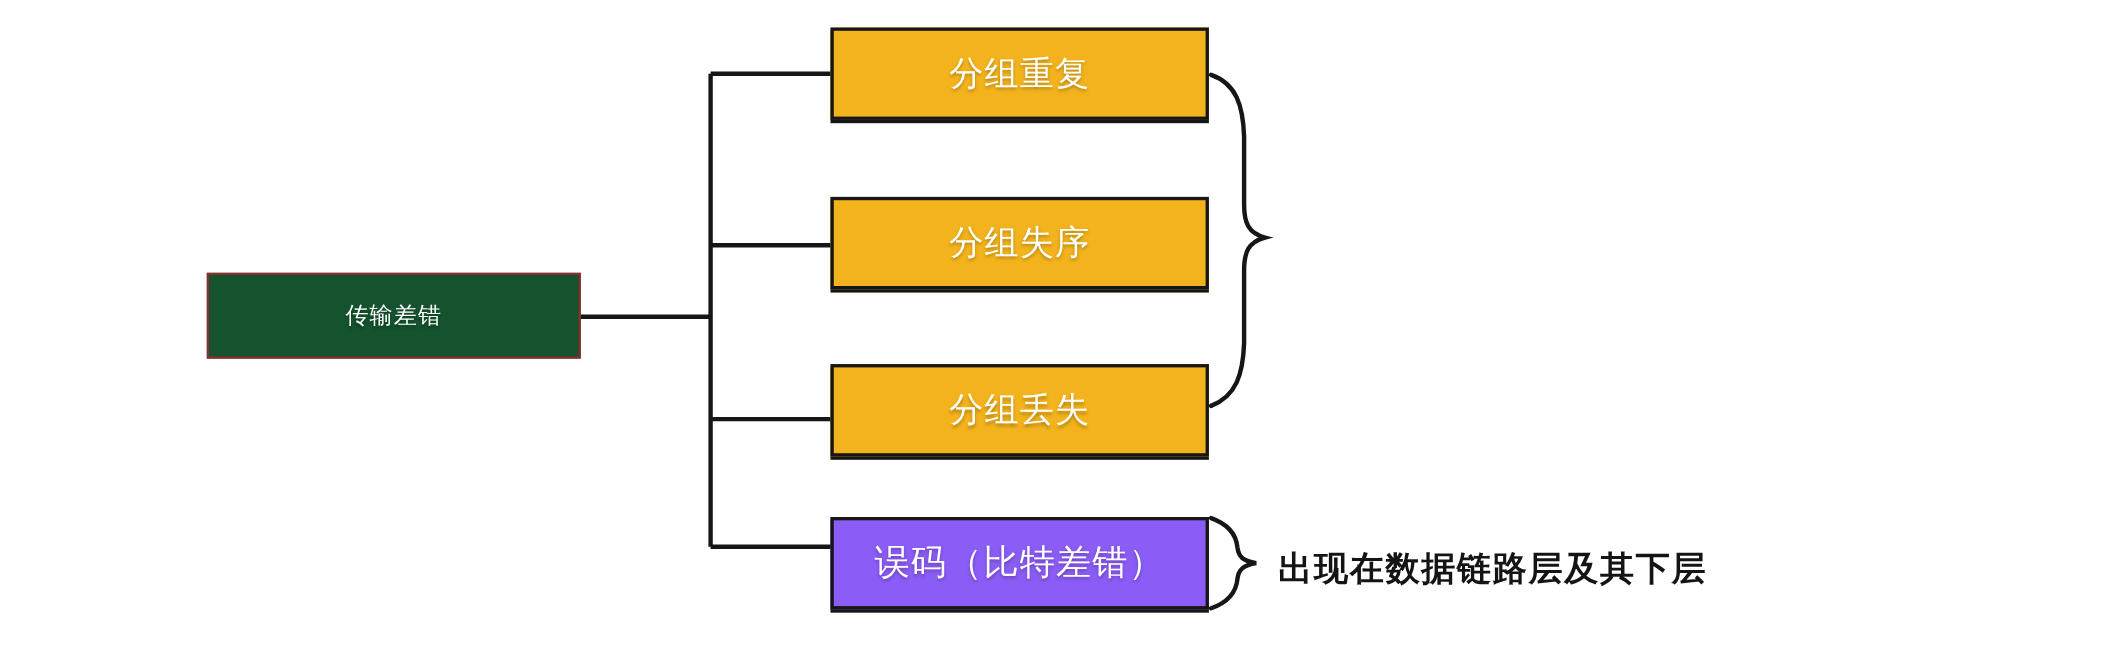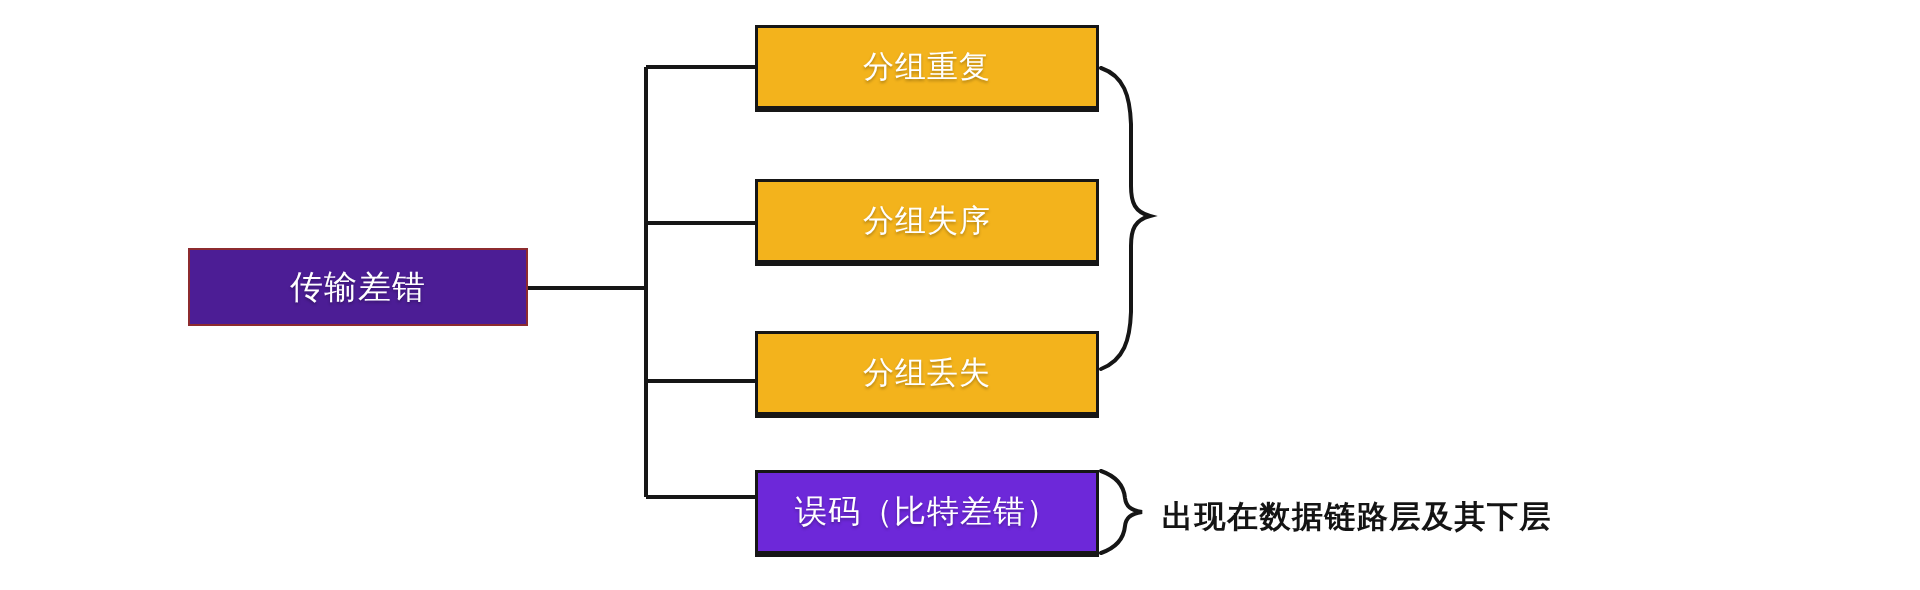--- a/index.html
+++ b/index.html
@@ -41,36 +41,36 @@
     letter-spacing: 1px;
     text-shadow: 0 2px 3px rgba(0,0,0,0.28);
     white-space: nowrap;
   }
 
   .node.root {
     left: 188px;
     top: 248px;
     width: 340px;
     height: 78px;
-    background: #4c1d95;
+    background: #14532d;
     border-color: #8d2b2f;
     border-width: 2px;
-    font-size: 33px;
+    font-size: 21px;
   }
 
   .node.child {
     left: 755px;
     width: 344px;
     height: 84px;
     font-size: 31px;
     box-shadow: 0 3px 0 0 #161616;
   }
 
   .node.child.yellow { background: #F3B31C; }
-  .node.child.green  { background: #6d28d9; }
+  .node.child.green  { background: #8b5cf6; }
 
   .node.child.n0 { top: 25px; }
   .node.child.n1 { top: 179px; }
   .node.child.n2 { top: 331px; }
   .node.child.n3 { top: 470px; font-size: 32px; }
 
   
   .annotation {
     position: absolute;
     color: #141414;

